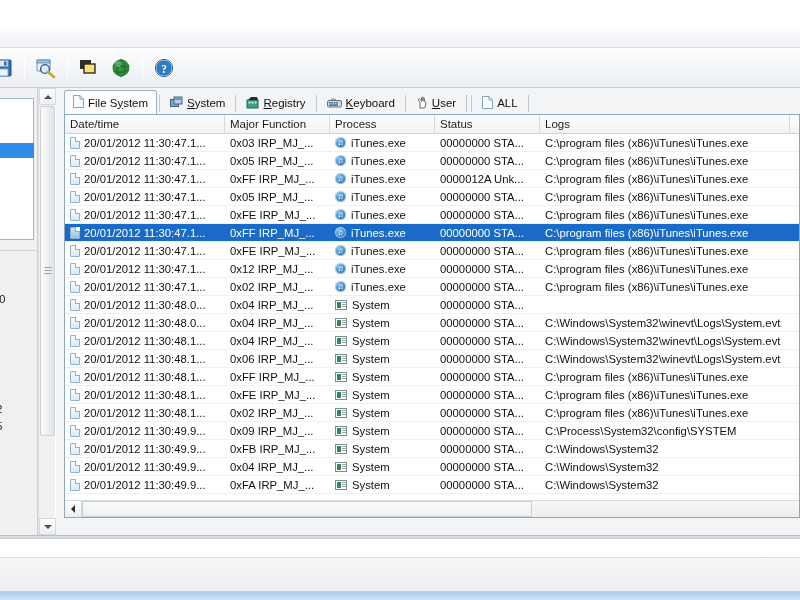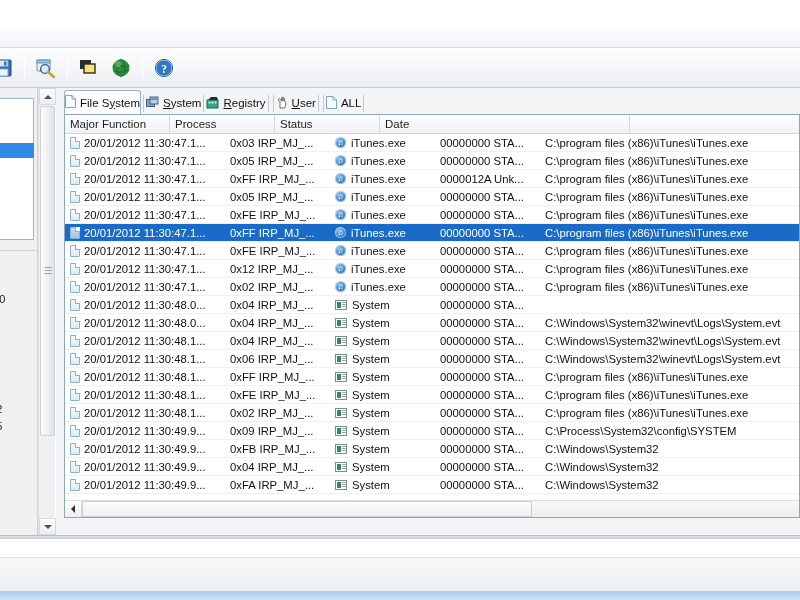--- a/index.html
+++ b/index.html
@@ -115,21 +115,21 @@
     background: #f3f4f6;
   }
 
   
   .tabstrip {
     position: absolute; left: 8px; top: 0px; width: 736px; height: 27px;
     display: flex; align-items: flex-end;
   }
   .tab {
     display: flex; align-items: center; gap: 4px;
-    height: 24px; padding: 0 0;
+    height: 24px; padding: 0 8px;
     font-size: 11.5px; color: #111;
     white-space: nowrap;
   }
   .tab.active {
     background: #fdfdfe;
     border: 1px solid #9ab2c6;
     border-bottom: 1px solid #fdfdfe;
     border-radius: 3px 3px 0 0;
     height: 25px;
   }
@@ -389,20 +389,34 @@
             <rect x="2.5" y="5.5" width="2" height="2" fill="#bdeee4"></rect>
             <rect x="5.5" y="5.5" width="2" height="2" fill="#bdeee4"></rect>
             <rect x="8.5" y="5.5" width="2" height="2" fill="#bdeee4"></rect>
             <path d="M2 4 L5 1 L11 1 L12 4" fill="#2b2b2b"></path>
           </svg>
         </span>
         <span><u>R</u>egistry</span>
       </div>
       <div class="tab-sep"></div>
 
+      <div class="tab">
+        <span>
+          <svg width="15" height="11" viewBox="0 0 15 11">
+            <rect x="0.5" y="3.5" width="14" height="6.5" rx="1.5" fill="#cfdce6" stroke="#5d7688"></rect>
+            <rect x="2" y="5" width="1.6" height="1.6" fill="#47606f"></rect>
+            <rect x="4.4" y="5" width="1.6" height="1.6" fill="#47606f"></rect>
+            <rect x="6.8" y="5" width="1.6" height="1.6" fill="#47606f"></rect>
+            <rect x="9.2" y="5" width="1.6" height="1.6" fill="#47606f"></rect>
+            <rect x="2" y="7.4" width="9" height="1.4" fill="#47606f"></rect>
+            <path d="M4 3 q2 -2.5 5 0" fill="none" stroke="#5d7688"></path>
+          </svg>
+        </span>
+        <span><u>K</u>eyboard</span>
+      </div>
       <div class="tab-sep"></div>
 
       <div class="tab">
         <span>
           <svg width="12" height="13" viewBox="0 0 12 13">
             <path d="M4 12 L4 6 Q2 4.5 2.6 3 Q3.6 2 4.6 3.6 L5.6 5.4 L5.6 1.4 Q6.4 0.6 7 1.6 L7 5 L7 2 Q7.8 1.3 8.4 2.2 L8.4 5.4 Q9.6 5.2 9.8 6.6 Q10 9 8.6 12 Z" fill="#fdfdfd" stroke="#6b6b6b"></path>
           </svg>
         </span>
         <span><u>U</u>ser</span>
       </div>
@@ -417,24 +431,25 @@
             <path d="M7 0.5 V4 H10.5" fill="none" stroke="#7fa5c4"></path>
           </svg>
         </span>
         <span>ALL</span>
       </div>
       <div class="tab-sep"></div>
     </div>
 
     <div class="listview">
       <div class="lv-header" id="lv-header">
+          <div class="lv-th col-date" style="width: 160px;">Date/time</div>
           <div class="lv-th col-mf" style="width: 105px;">Major Function</div>
           <div class="lv-th col-proc" style="width: 105px;">Process</div>
           <div class="lv-th col-status" style="width: 105px;">Status</div>
-          <div class="lv-th col-file" style="width: 250px;">Date</div>
+          <div class="lv-th col-file" style="width: 250px;">Logs</div>
         </div>
       <div class="lv-body" id="lv-body">
           <div class="lv-row">
             <div class="lv-td c-date" style="width: 160px;">
               <span class="pageicon"></span>
               <span>20/01/2012 11:30:47.1...</span>
             </div>
             <div class="lv-td c-mf" style="width: 105px; text-align: right;">
               <span>0x03  IRP_MJ_...</span>
             </div>

